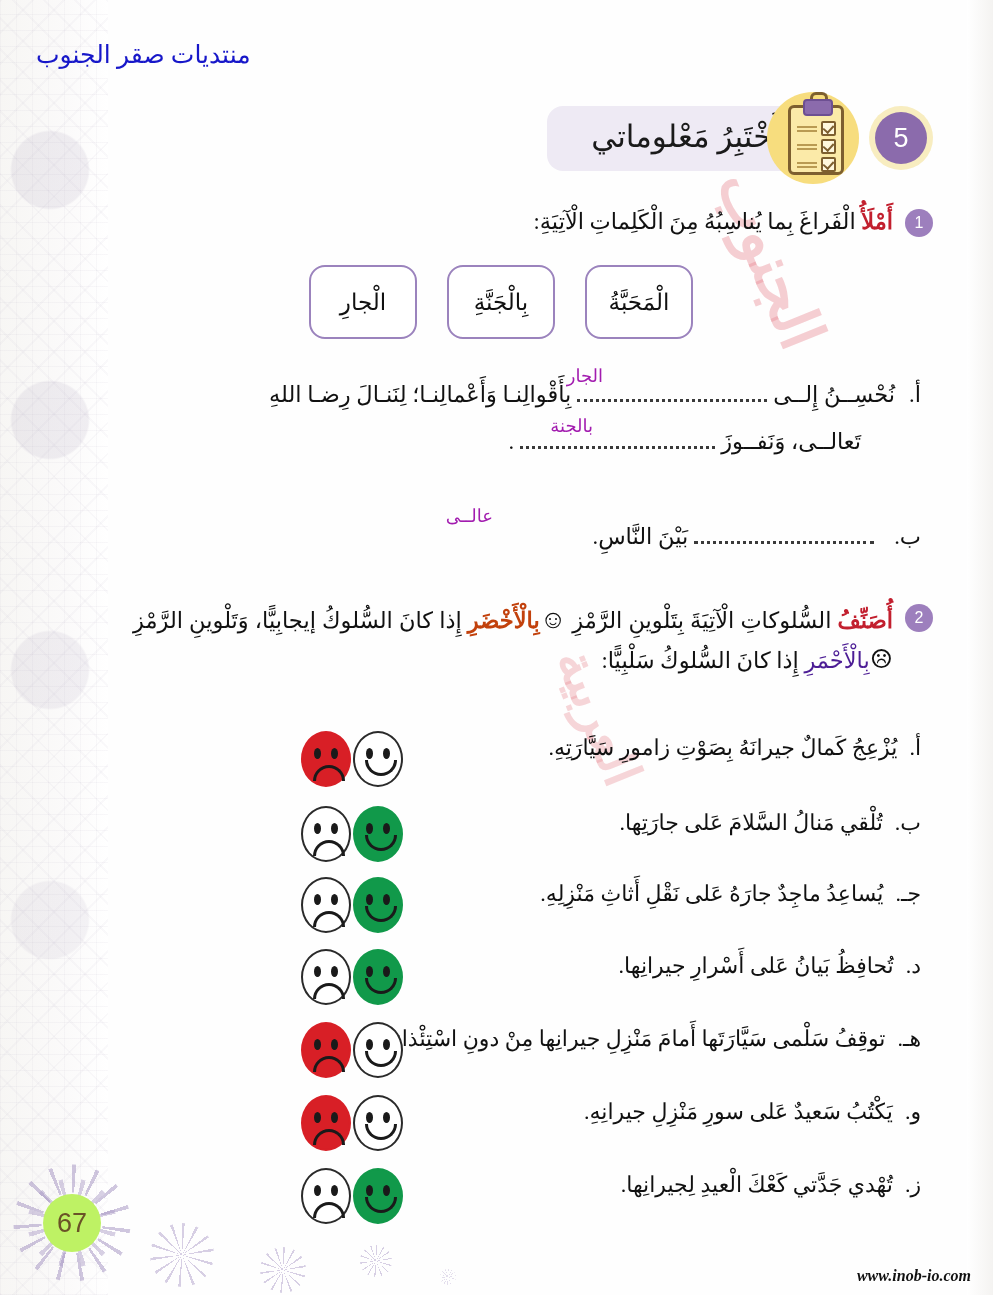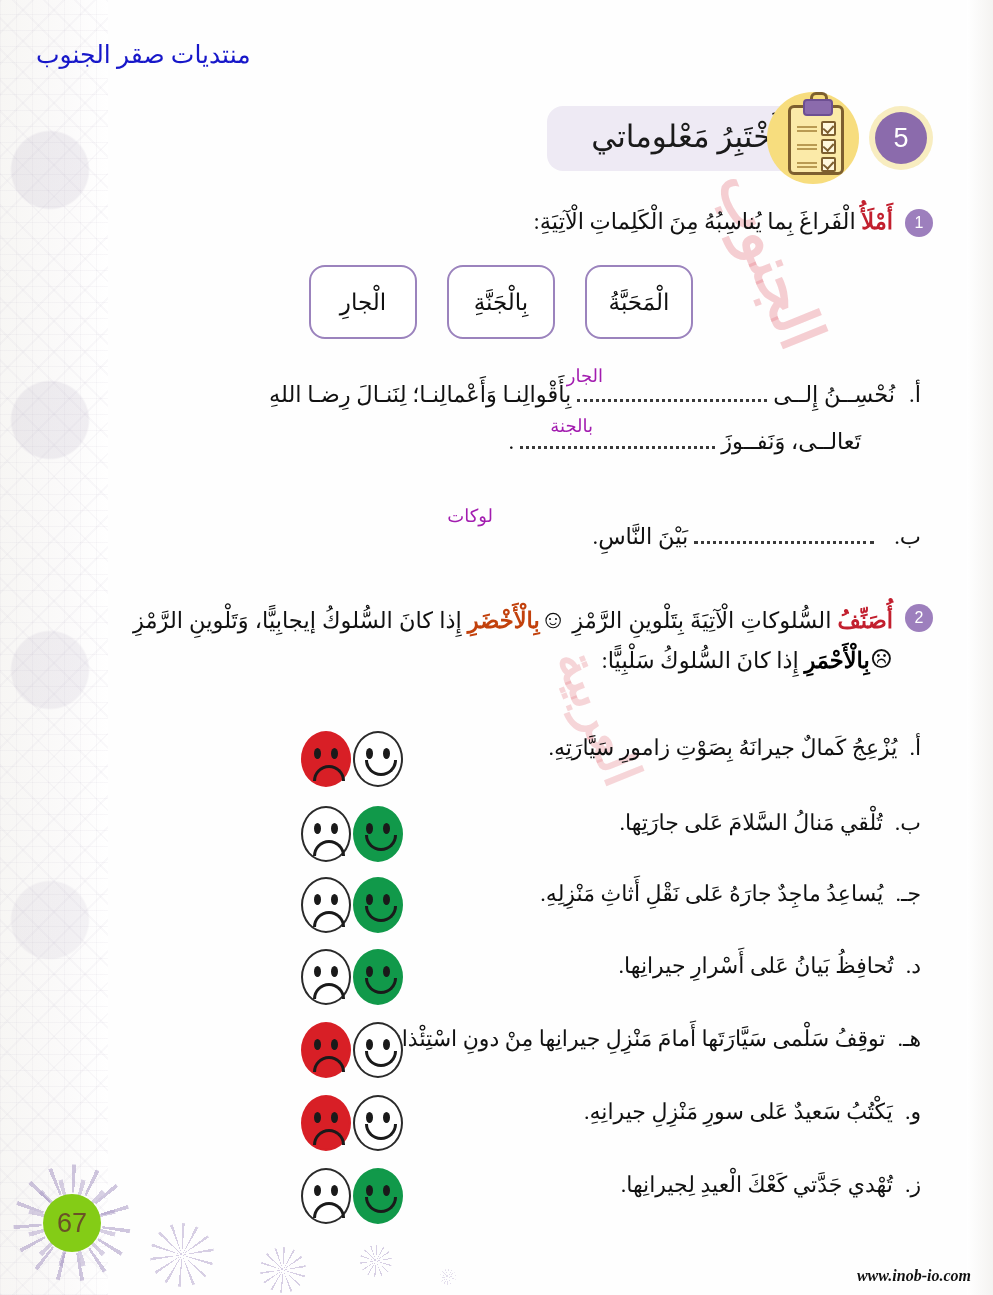--- a/index.html
+++ b/index.html
@@ -117,21 +117,21 @@
   .q-badge{
     width:28px;height:28px;border-radius:50%;
     background:#9d7fbd;color:#ffffff;flex:none;
     display:flex;align-items:center;justify-content:center;
     font-size:16px;font-family:"Liberation Sans",sans-serif;
     margin-left:12px;margin-top:4px;
   }
   .q-text{font-size:22.5px;line-height:1.55;color:#111;direction:rtl;text-align:right;}
   .q-text .verb{color:#c21f2e;font-weight:bold;}
   .q-text .green-w{color:#c2410c;font-weight:bold;}
-  .q-text .red-w{color:#000000;font-weight:bold;}
+  .q-text .red-w{color:#4c1d95;font-weight:normal;}
 
   
   .word-boxes{
     position:absolute;top:265px;right:300px;
     display:flex;direction:rtl;gap:30px;
   }
   .wbox{
     width:104px;height:70px;border:2.5px solid #9b83bd;border-radius:16px;
     background:#ffffff;position:relative;
     display:flex;align-items:center;justify-content:center;
@@ -192,21 +192,21 @@
   }
   .mandala-ring2{
     position:absolute;inset:14px;border-radius:50%;
     background:repeating-conic-gradient(from 12deg, rgba(168,152,196,.45) 0deg 6deg, transparent 6deg 30deg);
     -webkit-mask:radial-gradient(circle, transparent 22px, #000 23px 44px, transparent 45px);
     mask:radial-gradient(circle, transparent 22px, #000 23px 44px, transparent 45px);
   }
   .page-num{
     position:absolute;left:50%;top:50%;width:58px;height:58px;
     margin-left:-29px;margin-top:-29px;border-radius:50%;
-    background:#84cc16;color:#6a5227;
+    background:#bef264;color:#6a5227;
     display:flex;align-items:center;justify-content:center;
     font-size:27px;font-family:"Liberation Sans",sans-serif;
   }
   .rosette{
     position:absolute;border-radius:50%;
     background:repeating-conic-gradient(from 0deg, rgba(176,160,202,.5) 0deg 5deg, transparent 5deg 26deg);
   }
   .rosette.r1{left:150px;bottom:8px;width:64px;height:64px;}
   .rosette.r2{left:260px;bottom:2px;width:46px;height:46px;}
   .rosette.r3{left:360px;bottom:18px;width:32px;height:32px;}
@@ -294,21 +294,21 @@
 <div class="hand" style="top:365px;right:390px;">الجار</div>
 <div class="hand" style="top:415px;right:400px;text-align:right;">بالجنة</div>
 
 <div class="q-row" style="top:520px;right:72px;width:770px;">
   <div style="display:flex;direction:rtl;align-items:baseline;">
     <span class="q-text" style="margin-left:14px;">ب.</span>
     <span class="dots" style="width:180px;margin:0 6px;"></span>
     <span class="q-text">بَيْنَ النَّاسِ.</span>
   </div>
 </div>
-<div class="hand" style="top:505px;right:500px;">لوكات</div>
+<div class="hand" style="top:505px;right:500px;">عالــى</div>
 
 <div class="q-row" style="top:600px;right:60px;width:800px;">
   <div class="q-badge">2</div>
   <div class="q-text" style="text-align:justify;">
     <span class="verb">أُصَنِّفُ</span><span> السُّلوكاتِ الْآتِيَةَ بِتَلْوينِ الرَّمْزِ </span><span style="font-size:26px;">☺</span><span class="green-w">بِالْأَخْضَرِ</span><span> إِذا كانَ السُّلوكُ</span>
     <span>إيجابِيًّا، وَتَلْوينِ الرَّمْزِ </span><span style="font-size:26px;">☹</span><span class="red-w">بِالْأَحْمَرِ</span><span> إِذا كانَ السُّلوكُ سَلْبِيًّا:</span>
   </div>
 </div>
 
 <div class="beh-row" style="top:735px;right:72px;width:760px;">

